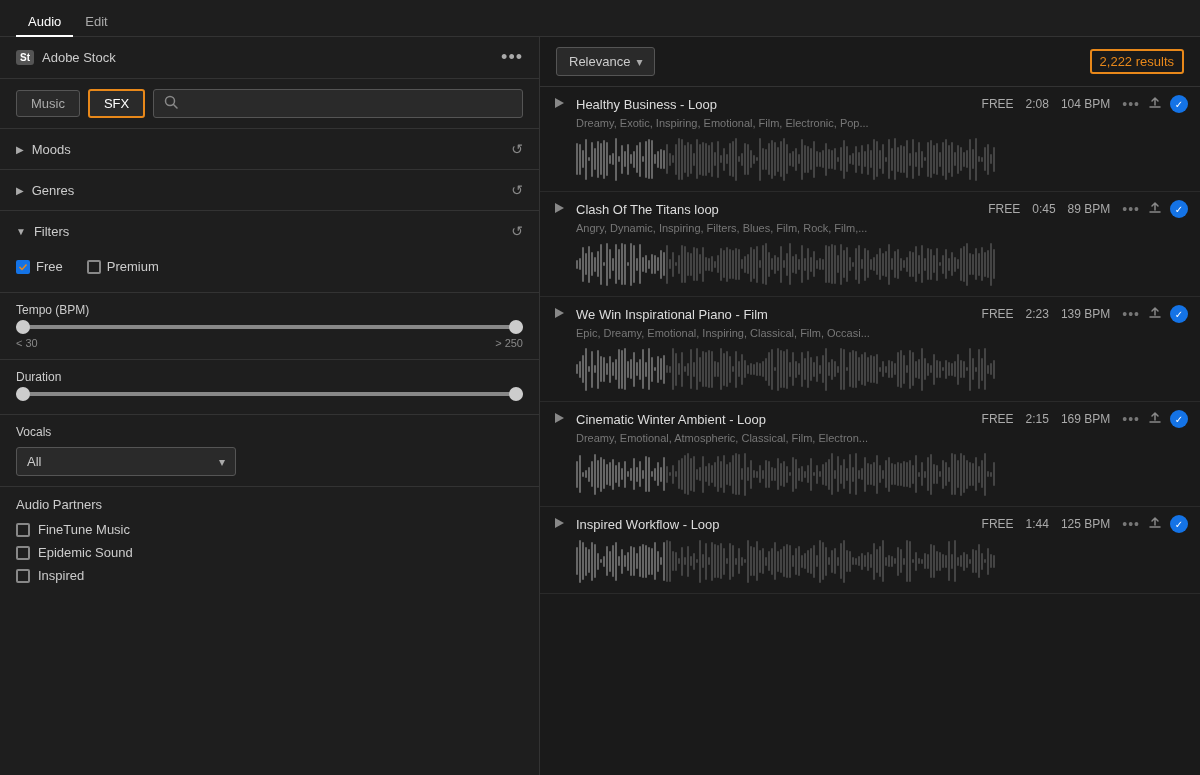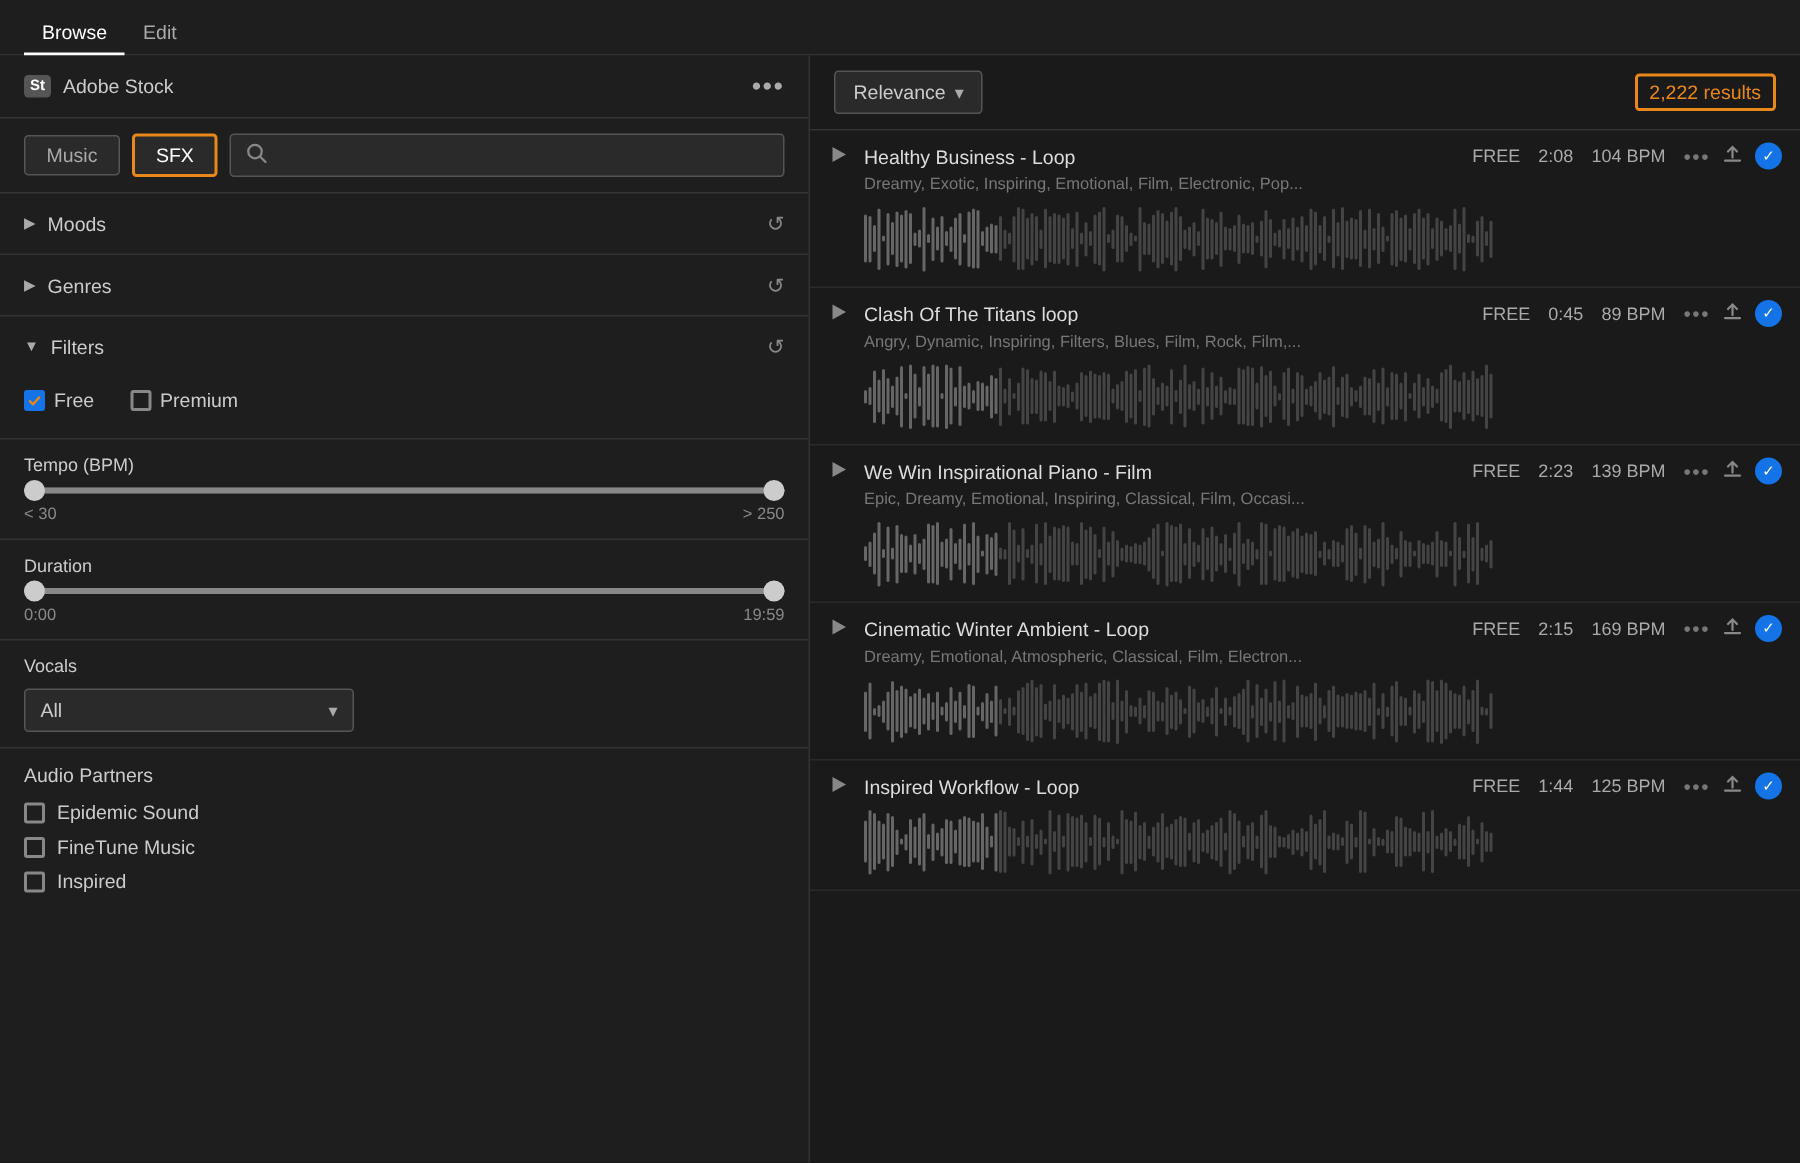--- a/index.html
+++ b/index.html
@@ -417,21 +417,21 @@
 
     
     ::-webkit-scrollbar { width: 6px; }
     ::-webkit-scrollbar-track { background: #1a1a1a; }
     ::-webkit-scrollbar-thumb { background: #444; border-radius: 3px; }
   </style>
 </head>
 <body>
 
 <div class="top-tabs">
-  <div class="top-tab active">Browse</div>
+  <div class="top-tab active">Audio</div>
   <div class="top-tab">Edit</div>
 </div>
 
 <div class="main-layout">
 
   <div class="left-panel">
 
     <div class="panel-header">
       <div class="adobe-stock-label">
         <span class="st-badge">St</span>
@@ -513,44 +513,40 @@
       </div>
     </div>
 
     <div class="slider-section">
       <div class="slider-label">Duration</div>
       <div class="slider-track">
         <div class="slider-fill" style="left: 0%; width: 100%;"></div>
         <div class="slider-thumb" style="left: 0px;"></div>
         <div class="slider-thumb" style="right: 0px;"></div>
       </div>
-      <div class="slider-range">
-        <span>0:00</span>
-        <span>19:59</span>
-      </div>
     </div>
 
     <div class="vocals-section">
       <div class="vocals-label">Vocals</div>
       <div class="vocals-select">
         <span class="vocals-select-text">All</span>
         <span class="vocals-chevron">▾</span>
       </div>
     </div>
 
     <div class="audio-partners-section">
       <div class="audio-partners-label">Audio Partners</div>
 
       <div class="partner-row">
         <div class="custom-checkbox"></div>
-        <span class="partner-name">Epidemic Sound</span>
+        <span class="partner-name">FineTune Music</span>
       </div>
       <div class="partner-row">
         <div class="custom-checkbox"></div>
-        <span class="partner-name">FineTune Music</span>
+        <span class="partner-name">Epidemic Sound</span>
       </div>
       <div class="partner-row">
         <div class="custom-checkbox"></div>
         <span class="partner-name">Inspired</span>
       </div>
     </div>
 
   </div>
 
   <div class="right-panel">

